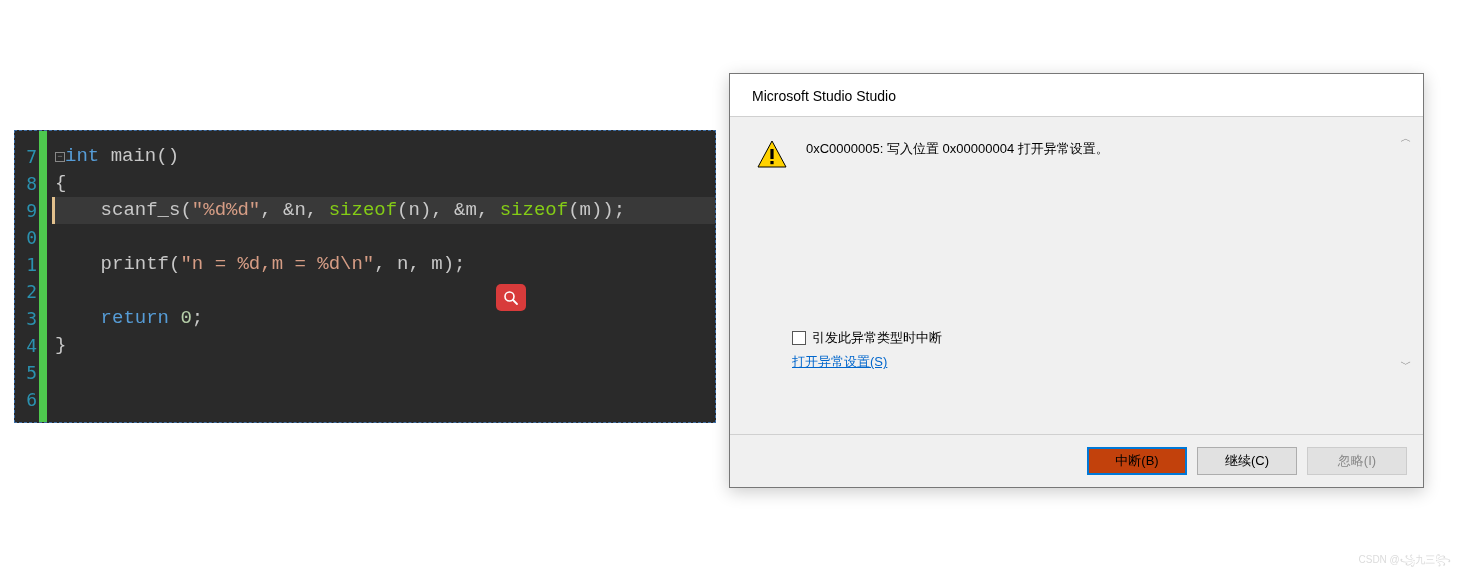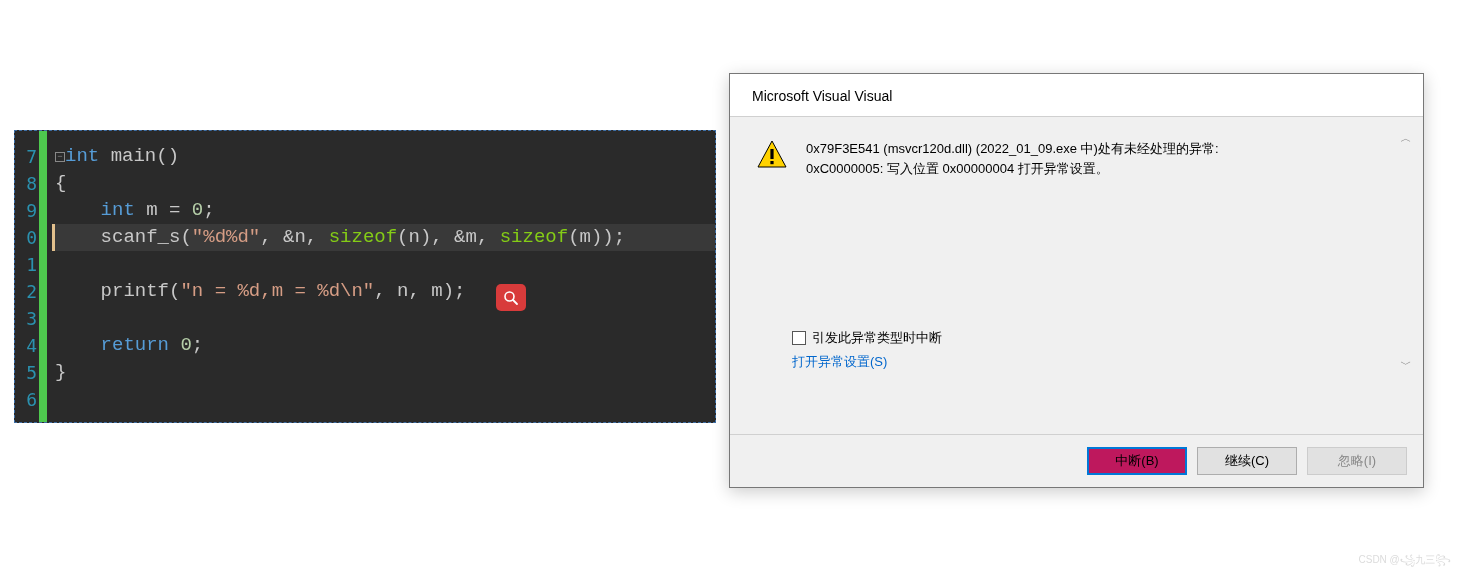--- a/index.html
+++ b/index.html
@@ -143,20 +143,21 @@
     margin-bottom: 6px;
   }
   .checkbox-box {
     width: 14px;
     height: 14px;
     border: 1px solid #555;
     background: #fff;
   }
   .link {
     color: #0066cc;
+    text-decoration: underline;
     cursor: pointer;
   }
   .button-row {
     border-top: 1px solid #d0d0d0;
     background: #f0f0f0;
     padding: 12px 16px;
     display: flex;
     justify-content: flex-end;
     gap: 10px;
   }
@@ -166,21 +167,21 @@
     background: #e1e1e1;
     border: 1px solid #adadad;
     font-size: 13px;
     display: flex;
     align-items: center;
     justify-content: center;
     cursor: pointer;
   }
   .btn.primary {
     border: 2px solid #0078d7;
-    background: #be185d;
+    background: #c2410c;
   }
   .btn.disabled {
     color: #888;
     border-color: #ccc;
   }
   .watermark {
     position: absolute;
     right: 18px;
     bottom: 6px;
     font-size: 10px;
@@ -213,48 +214,46 @@
       <div class="gutter-row">3</div>
       <div class="gutter-row">4</div>
       <div class="gutter-row">5</div>
       <div class="gutter-row">6</div>
     </div>
   <div class="green-bar"></div>
   <div class="yellow-bar"></div>
   <div class="code-lines" id="code-lines">
       <div class="code-line"><span class="collapse-box">−</span><span class="kw">int</span> <span class="fn">main</span>()</div>
       <div class="code-line">{</div>
-      <div class="code-line">    <span class="kw">int</span> m = <span class="num">0</span>;</div>
       <div class="code-line current">    scanf_s(<span class="str">"%d%d"</span>, &amp;n, <span class="op">sizeof</span>(n), &amp;m, <span class="op">sizeof</span>(m));</div>
       <div class="code-line"></div>
       <div class="code-line">    printf(<span class="str">"n = %d,m = %d\n"</span>, n, m);</div>
       <div class="code-line"></div>
       <div class="code-line">    <span class="kw">return</span> <span class="num">0</span>;</div>
       <div class="code-line">}</div>
     </div>
 </div>
 <div class="magnifier-badge">
   <svg width="16" height="16" viewBox="0 0 16 16">
       <circle cx="6.5" cy="6.5" r="4.5" fill="none" stroke="#fff" stroke-width="1.6"></circle>
       <line x1="10" y1="10" x2="14" y2="14" stroke="#fff" stroke-width="1.8" stroke-linecap="round"></line>
     </svg>
 </div>
 
 <div class="dialog">
-  <div class="dialog-title">Microsoft Visual Visual</div>
+  <div class="dialog-title">Microsoft Studio Studio</div>
   <div class="dialog-body">
     <div class="warn-icon">
       <svg viewBox="0 0 32 32">
           <polygon points="16,2 30,28 2,28" fill="#ffd200" stroke="#000" stroke-width="1"></polygon>
           <rect x="14.4" y="10" width="3.2" height="10" fill="#000"></rect>
           <rect x="14.4" y="22" width="3.2" height="3.2" fill="#000"></rect>
         </svg>
     </div>
     <div class="msg-block">
-      <div>0x79F3E541 (msvcr120d.dll) (2022_01_09.exe 中)处有未经处理的异常:</div>
       <div>0xC0000005: 写入位置 0x00000004 打开异常设置。</div>
     </div>
     <div class="scroll-chevrons">
       <span>︿</span>
       <span>﹀</span>
     </div>
     <div class="options-block">
       <label class="checkbox-row">
         <span class="checkbox-box"></span>
         <span>引发此异常类型时中断</span>

